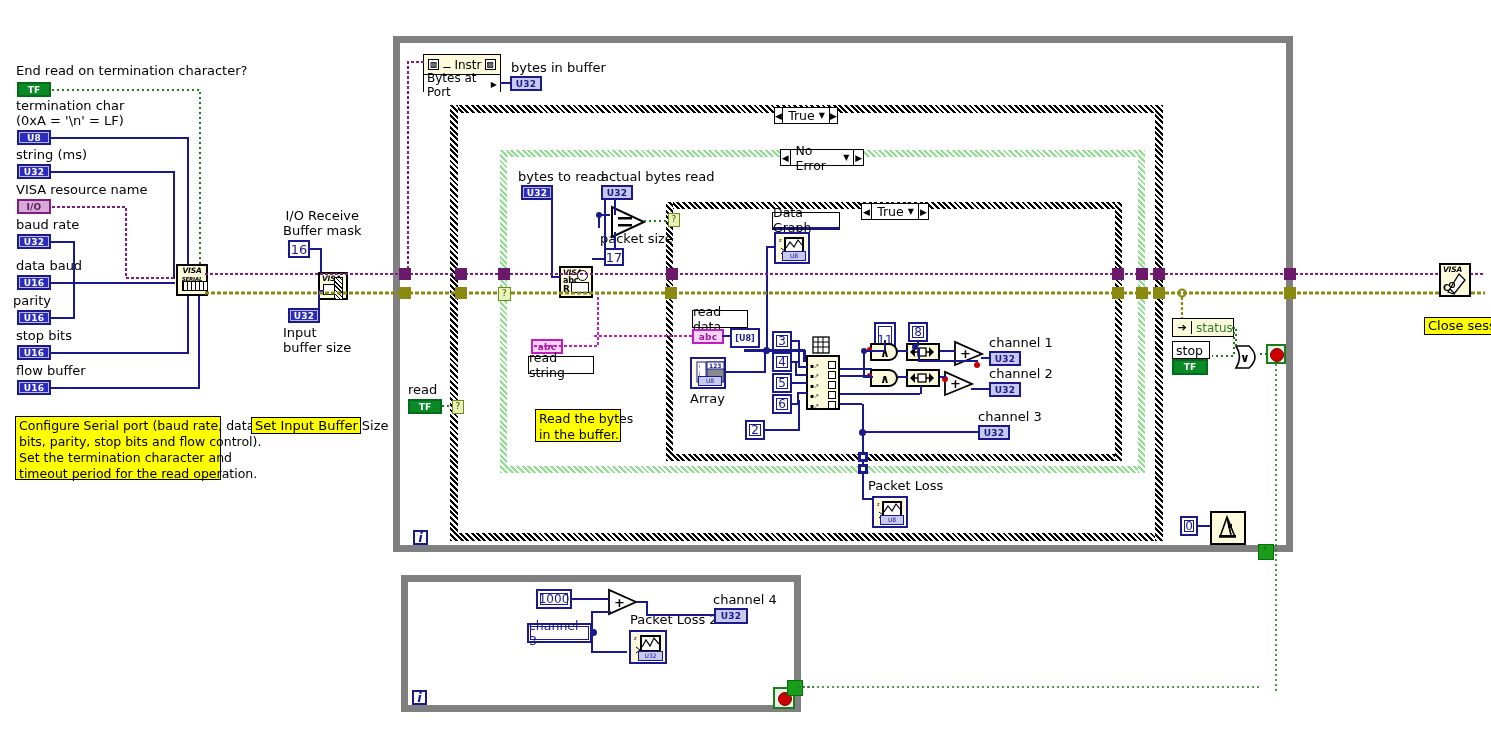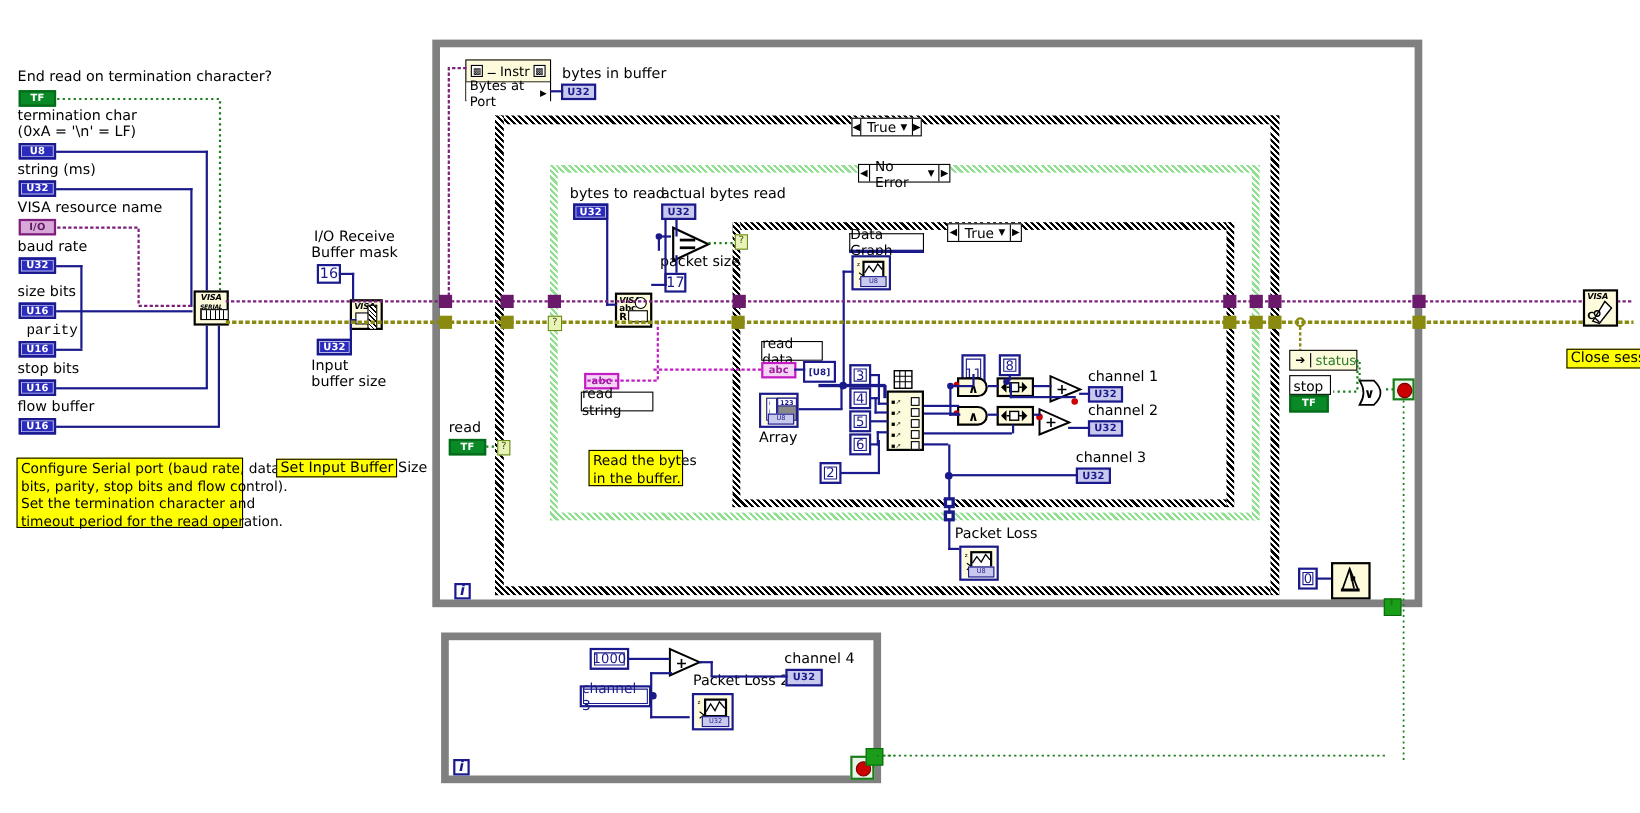--- a/index.html
+++ b/index.html
@@ -106,24 +106,24 @@
 
   <div class="abs lbl" style="left:16px;top:147px;">string (ms)</div>
   <div class="abs term t-blue" style="left:17px;top:164px;width:34px;height:15px;">U32</div>
 
   <div class="abs lbl" style="left:16px;top:182px;">VISA resource name</div>
   <div class="abs term t-io" style="left:17px;top:199px;width:34px;height:15px;">I/O</div>
 
   <div class="abs lbl" style="left:16px;top:217px;">baud rate</div>
   <div class="abs term t-blue" style="left:17px;top:234px;width:34px;height:15px;">U32</div>
 
-  <div class="abs lbl" style="left:16px;top:258px;">size bits</div>
+  <div class="abs lbl" style="left:16px;top:258px;">data baud</div>
   <div class="abs term t-blue" style="left:17px;top:275px;width:34px;height:15px;">U16</div>
 
-  <div class="abs lbl" style="left:24px;top:293px;font-family:Liberation Mono, monospace;">parity</div>
+  <div class="abs lbl" style="left:13px;top:293px;">parity</div>
   <div class="abs term t-blue" style="left:17px;top:310px;width:34px;height:15px;">U16</div>
 
   <div class="abs lbl" style="left:16px;top:328px;">stop bits</div>
   <div class="abs term t-blue" style="left:17px;top:345px;width:34px;height:15px;">U16</div>
 
   <div class="abs lbl" style="left:16px;top:363px;">flow buffer</div>
   <div class="abs term t-blue" style="left:17px;top:380px;width:34px;height:15px;">U16</div>
 
   <div class="w" style="left:51px;top:137px;width:138px;height:2px;"></div>
   <div class="w" style="left:187px;top:137px;width:2px;height:142px;"></div>

